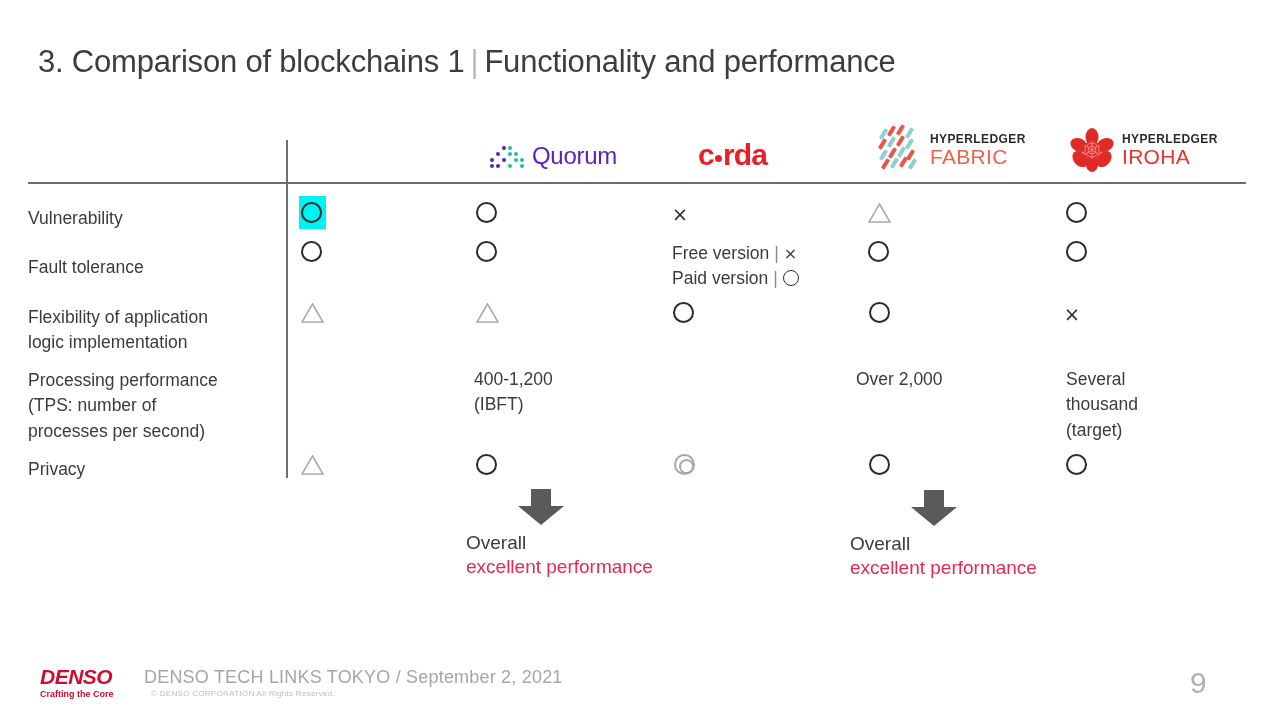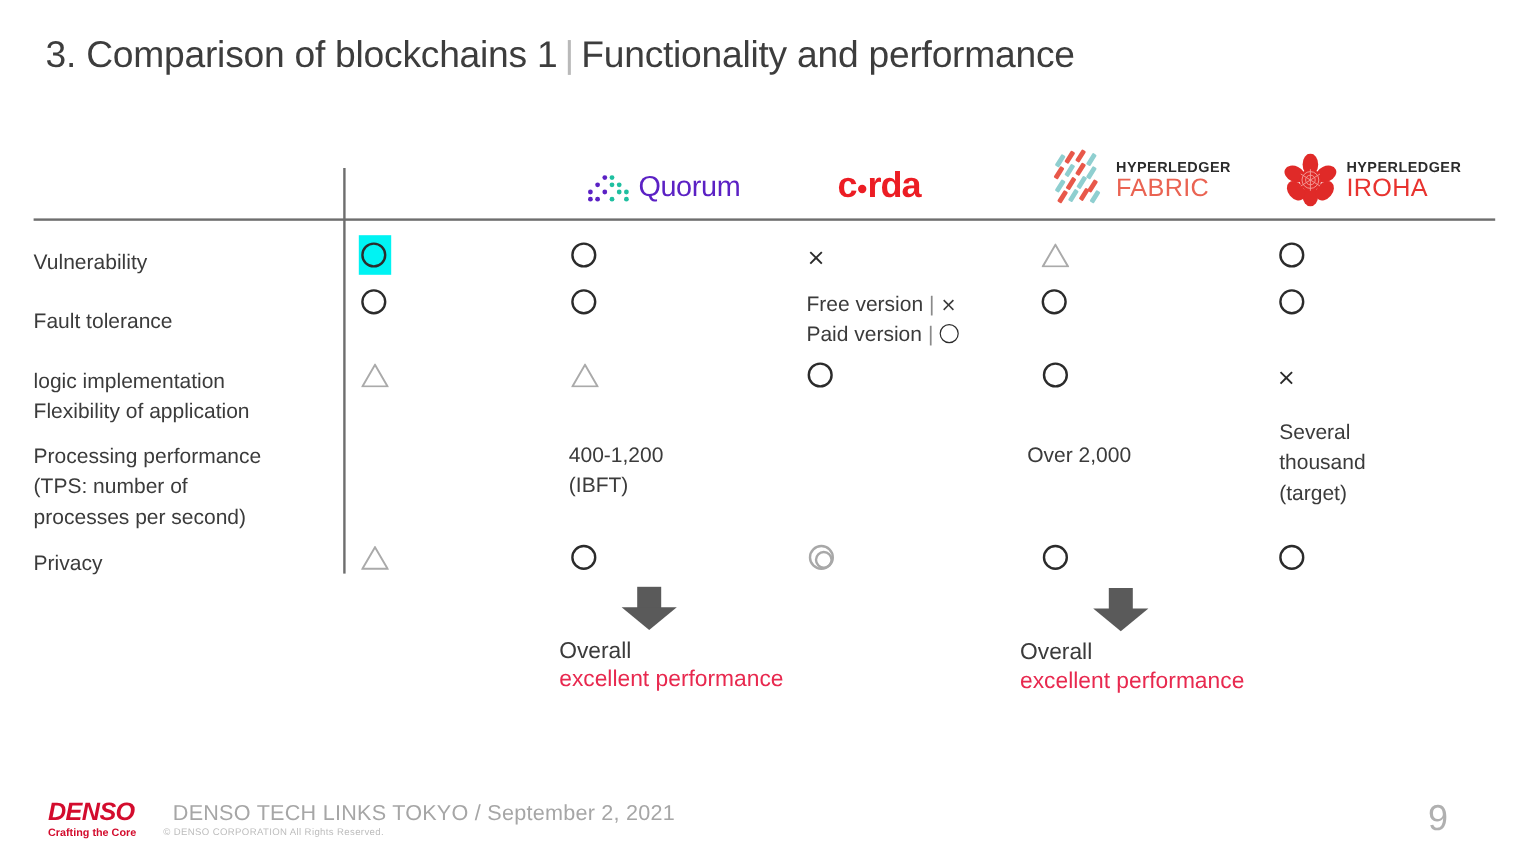--- a/index.html
+++ b/index.html
@@ -14,21 +14,21 @@
     overflow: hidden;
     font-family: "Liberation Sans", sans-serif;
     color: #3b3b3b;
     -webkit-font-smoothing: antialiased;
   }
 
   
   .slide-title {
     position: absolute;
     left: 38px;
-    top: 28px;
+    top: 44px;
     font-size: 31px;
     font-weight: 400;
     color: #3d3d3d;
     letter-spacing: -0.2px;
     white-space: nowrap;
   }
   .slide-title .divider-bar {
     color: #b9b9b9;
     font-weight: 300;
     padding: 0 6px;
@@ -340,21 +340,21 @@
     position: absolute;
     left: 144px;
     top: 667px;
     font-size: 18px;
     color: #a6a6a6;
     letter-spacing: 0.2px;
     white-space: nowrap;
   }
   .footer-copy {
     position: absolute;
-    left: 136px;
+    left: 151px;
     top: 689px;
     font-size: 8px;
     color: #bdbdbd;
     letter-spacing: 0.3px;
     white-space: nowrap;
     text-align: right;
   }
   .page-num {
     position: absolute;
     left: 1190px;
@@ -453,22 +453,22 @@
       <div class="hl-text">
         <div class="hl-top">HYPERLEDGER</div>
         <div class="hl-bot iroha">IROHA</div>
       </div>
     </div>
   </div>
 
   <div class="row-label" style="top:206px;">Vulnerability</div>
   <div class="row-label" style="top:255px;">Fault tolerance</div>
   <div class="row-label" style="top:305px;">
+    <div>Flexibility of application</div>
     <div>logic implementation</div>
-    <div>Flexibility of application</div>
   </div>
   <div class="row-label" style="top:457px;">Privacy</div>
   <div class="row-label" style="top:368px; width:262px;">
     <div>Processing performance</div>
     <div> (TPS: number of</div>
     <div>processes per second)</div>
   </div>
 
   <div class="hl-box" style="left:299px; top:196px; width:27px; height:33px;"></div>
   <div class="cell" style="left:301px; top:202px;">
@@ -536,21 +536,21 @@
     <span class="sym-x">×</span>
   </div>
 
   <div class="cell" style="left:474px; top:367px; width:170px;">
     <div>400-1,200</div>
     <div>(IBFT)</div>
   </div>
   <div class="cell" style="left:856px; top:367px; width:180px;">
     <div>Over 2,000</div>
   </div>
-  <div class="cell" style="left:1066px; top:348px; width:160px;">
+  <div class="cell" style="left:1066px; top:367px; width:160px;">
     <div>Several</div>
     <div>thousand</div>
     <div>(target)</div>
   </div>
 
   <div class="cell" style="left:301px; top:455px;">
     <span>
       <svg class="tri-svg" width="23" height="20" viewBox="0 0 23 20">
           <path d="M11.5 1 L22 19 L1 19 Z" fill="none" stroke="#aaaaaa" stroke-width="1.6"></path>
         </svg>

